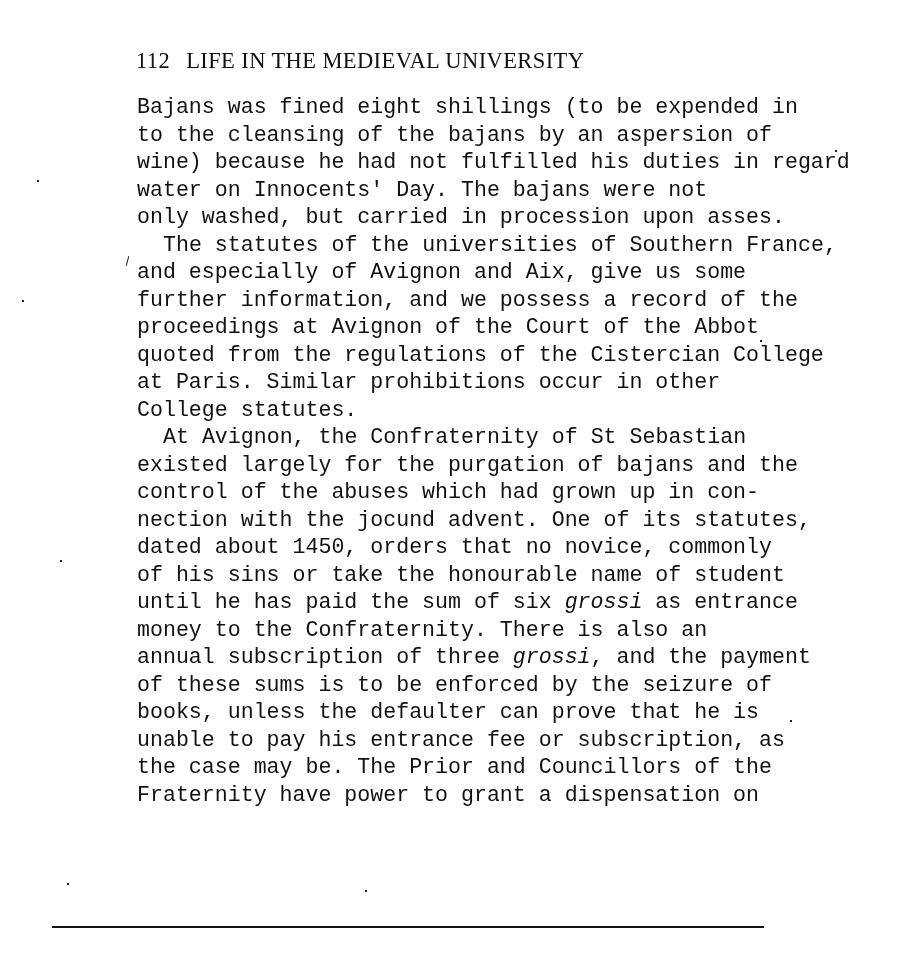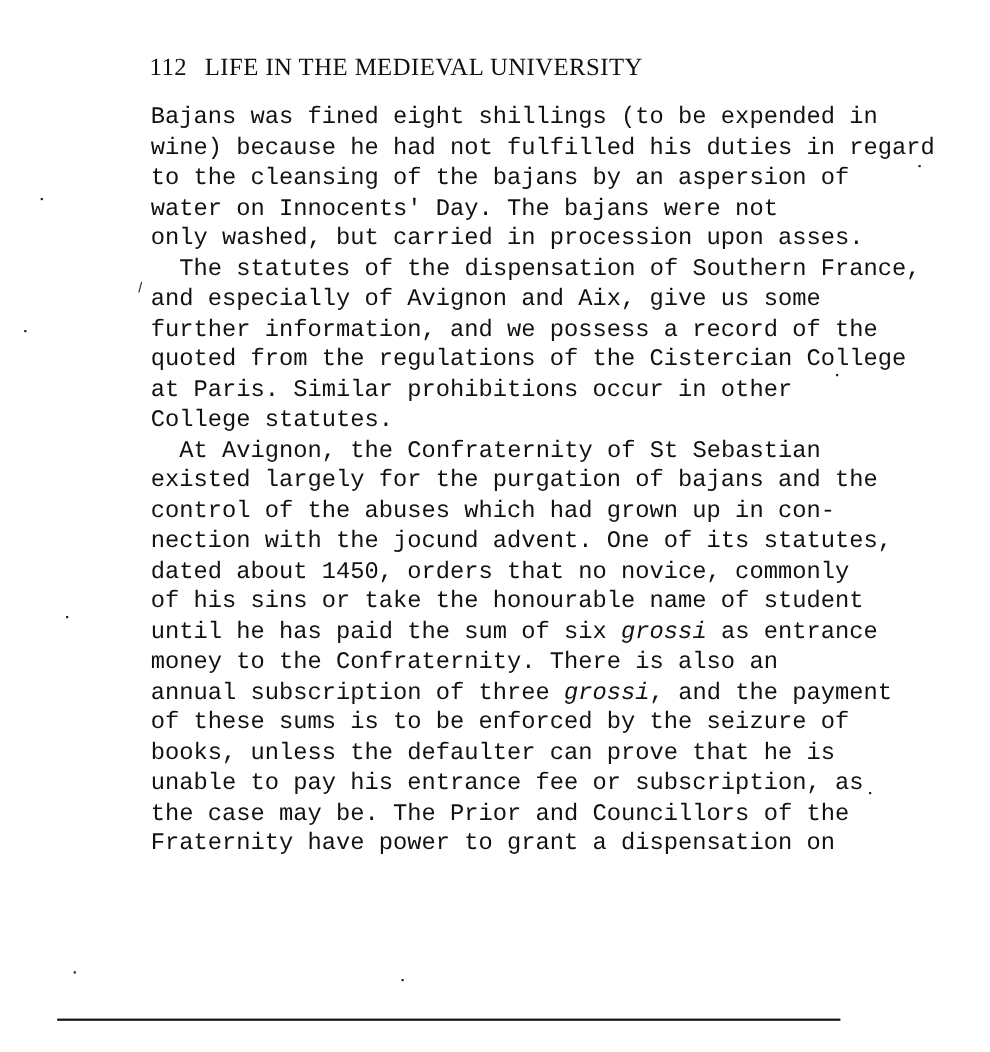--- a/index.html
+++ b/index.html
@@ -71,28 +71,29 @@
 <div class="page">
 
   <div class="running-head">
     <span class="pgnum">112</span>
     <span>LIFE IN THE MEDIEVAL UNIVERSITY</span>
   </div>
 
   <div class="body-text">
 
     <span class="line">Bajans was fined eight shillings (to be expended in</span>
+    <span class="line">to the cleansing of the bajans by an aspersion of</span>
     <span class="line">wine) because he had not fulfilled his duties in regard</span>
-    <span class="line">to the cleansing of the bajans by an aspersion of</span>
     <span class="line">water on Innocents' Day.  The bajans were not</span>
     <span class="line last">only washed, but carried in procession upon asses.</span>
 
-    <span class="line indent">The statutes of the dispensation of Southern France,</span>
+    <span class="line indent">The statutes of the universities of Southern France,</span>
     <span class="line">and especially of Avignon and Aix, give us some</span>
     <span class="line">further information, and we possess a record of the</span>
+    <span class="line">proceedings at Avignon of the Court of the Abbot</span>
     <span class="line">quoted from the regulations of the Cistercian College</span>
     <span class="line">at Paris.  Similar prohibitions occur in other</span>
     <span class="line last">College statutes.</span>
 
     <span class="line indent">At Avignon, the Confraternity of St Sebastian</span>
     <span class="line">existed largely for the purgation of bajans and the</span>
     <span class="line">control of the abuses which had grown up in con-</span>
     <span class="line">nection with the jocund advent.  One of its statutes,</span>
     <span class="line">dated about 1450, orders that no novice, commonly</span>
     <span class="line">of his sins or take the honourable name of student</span>

